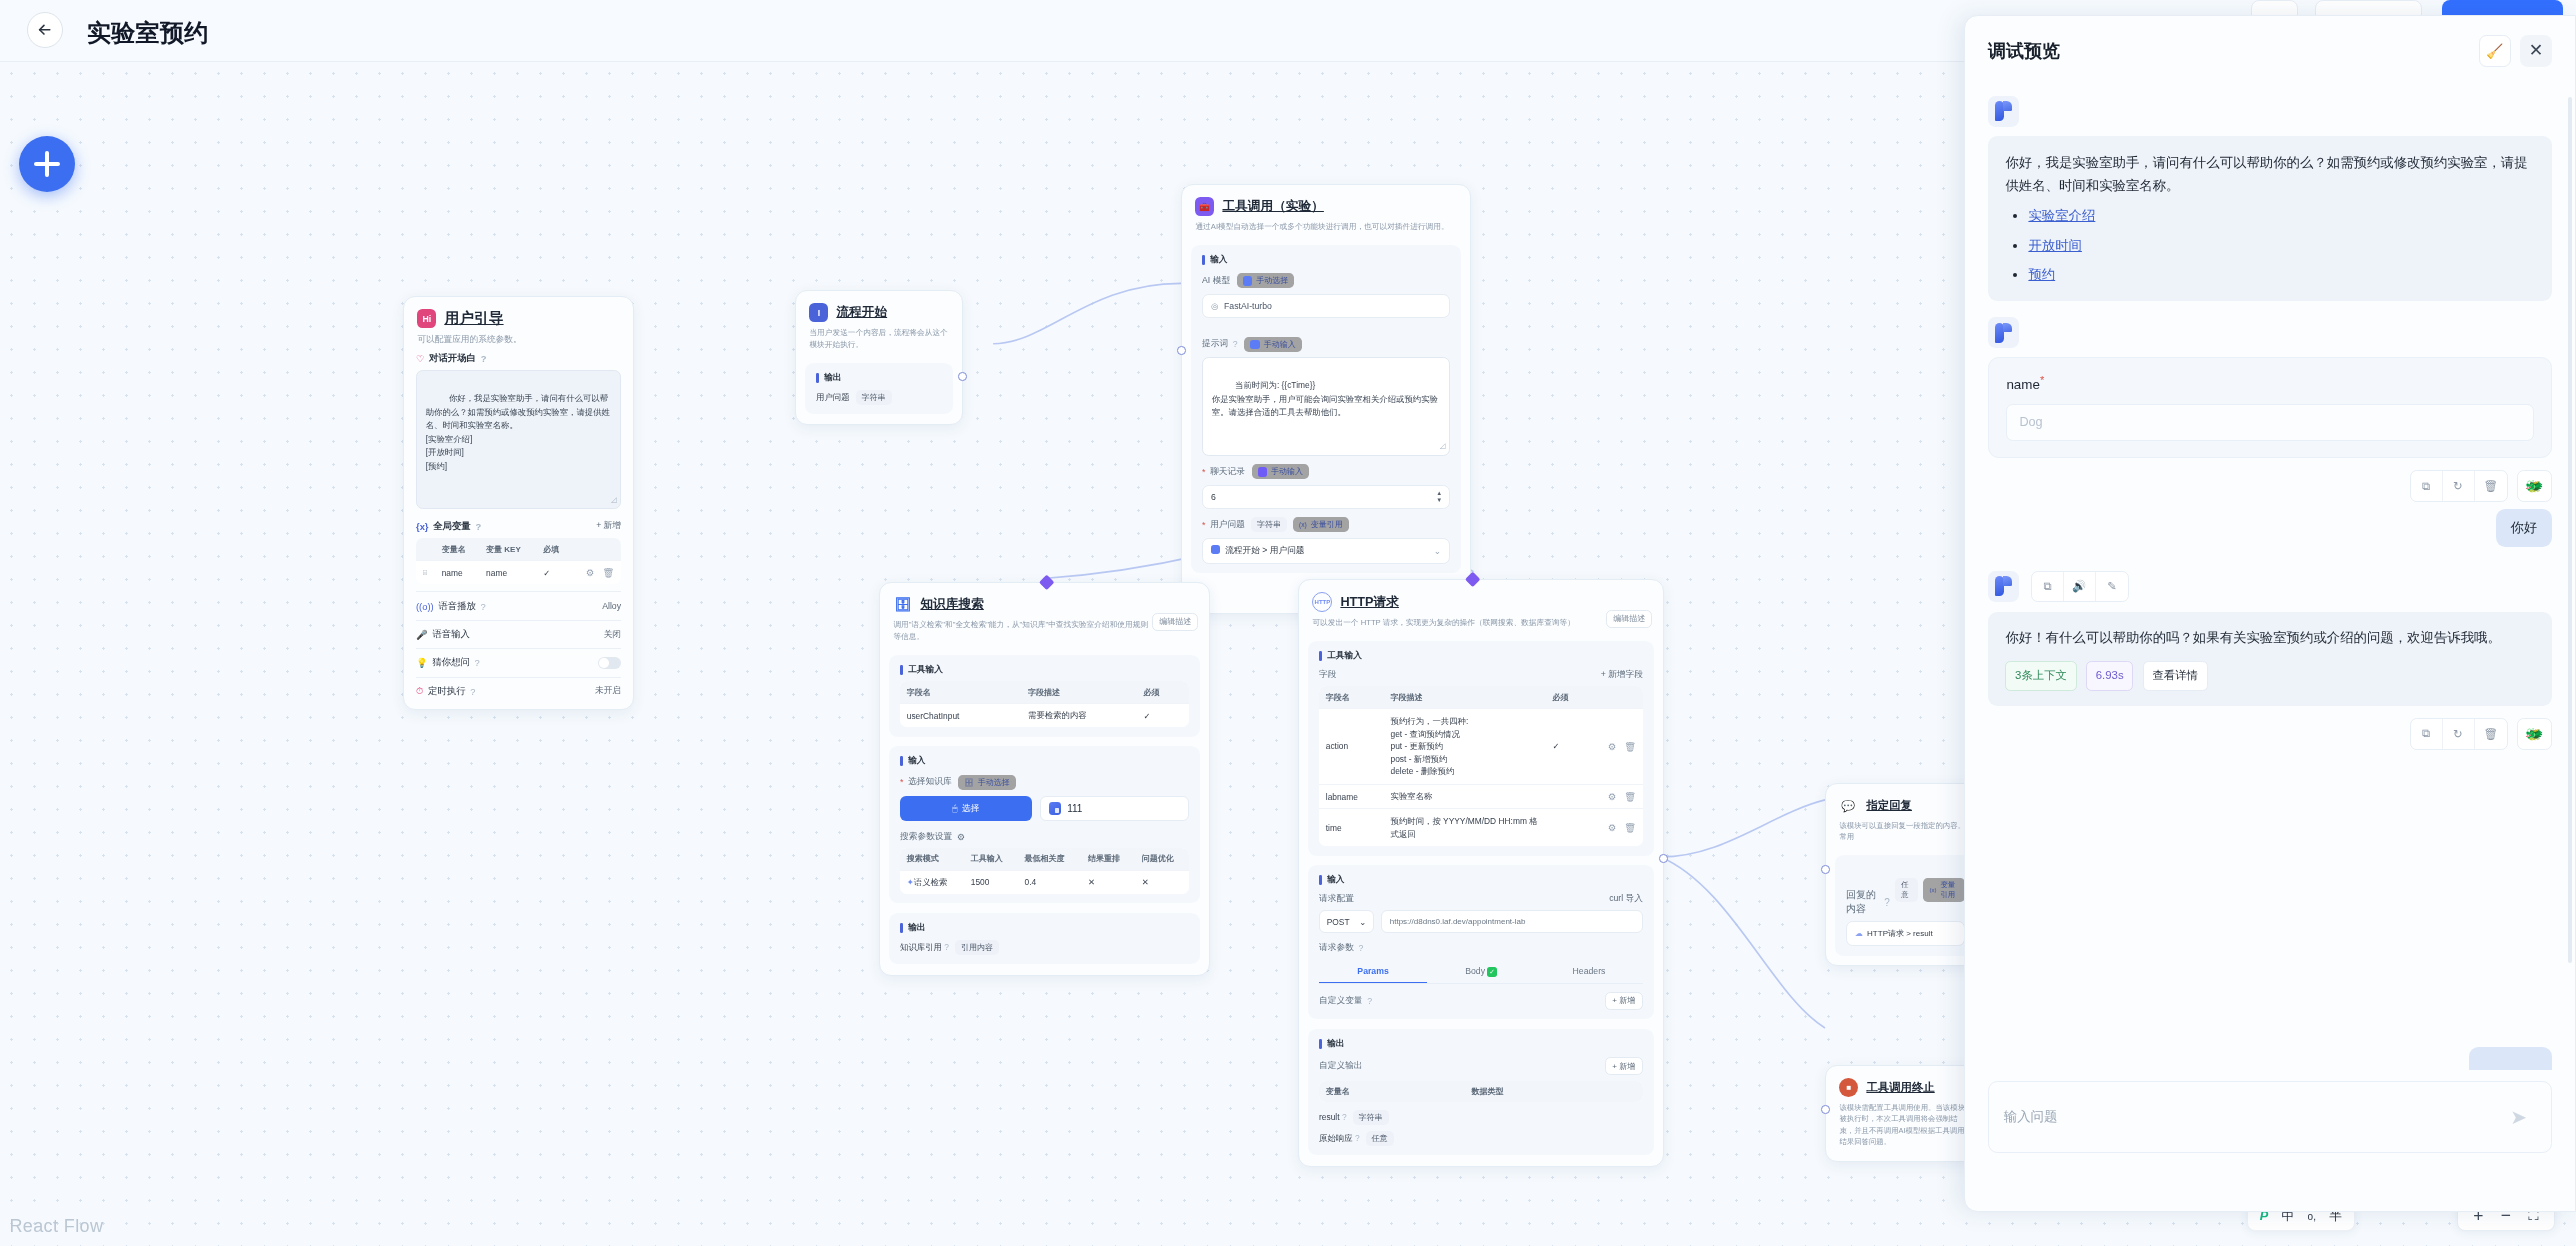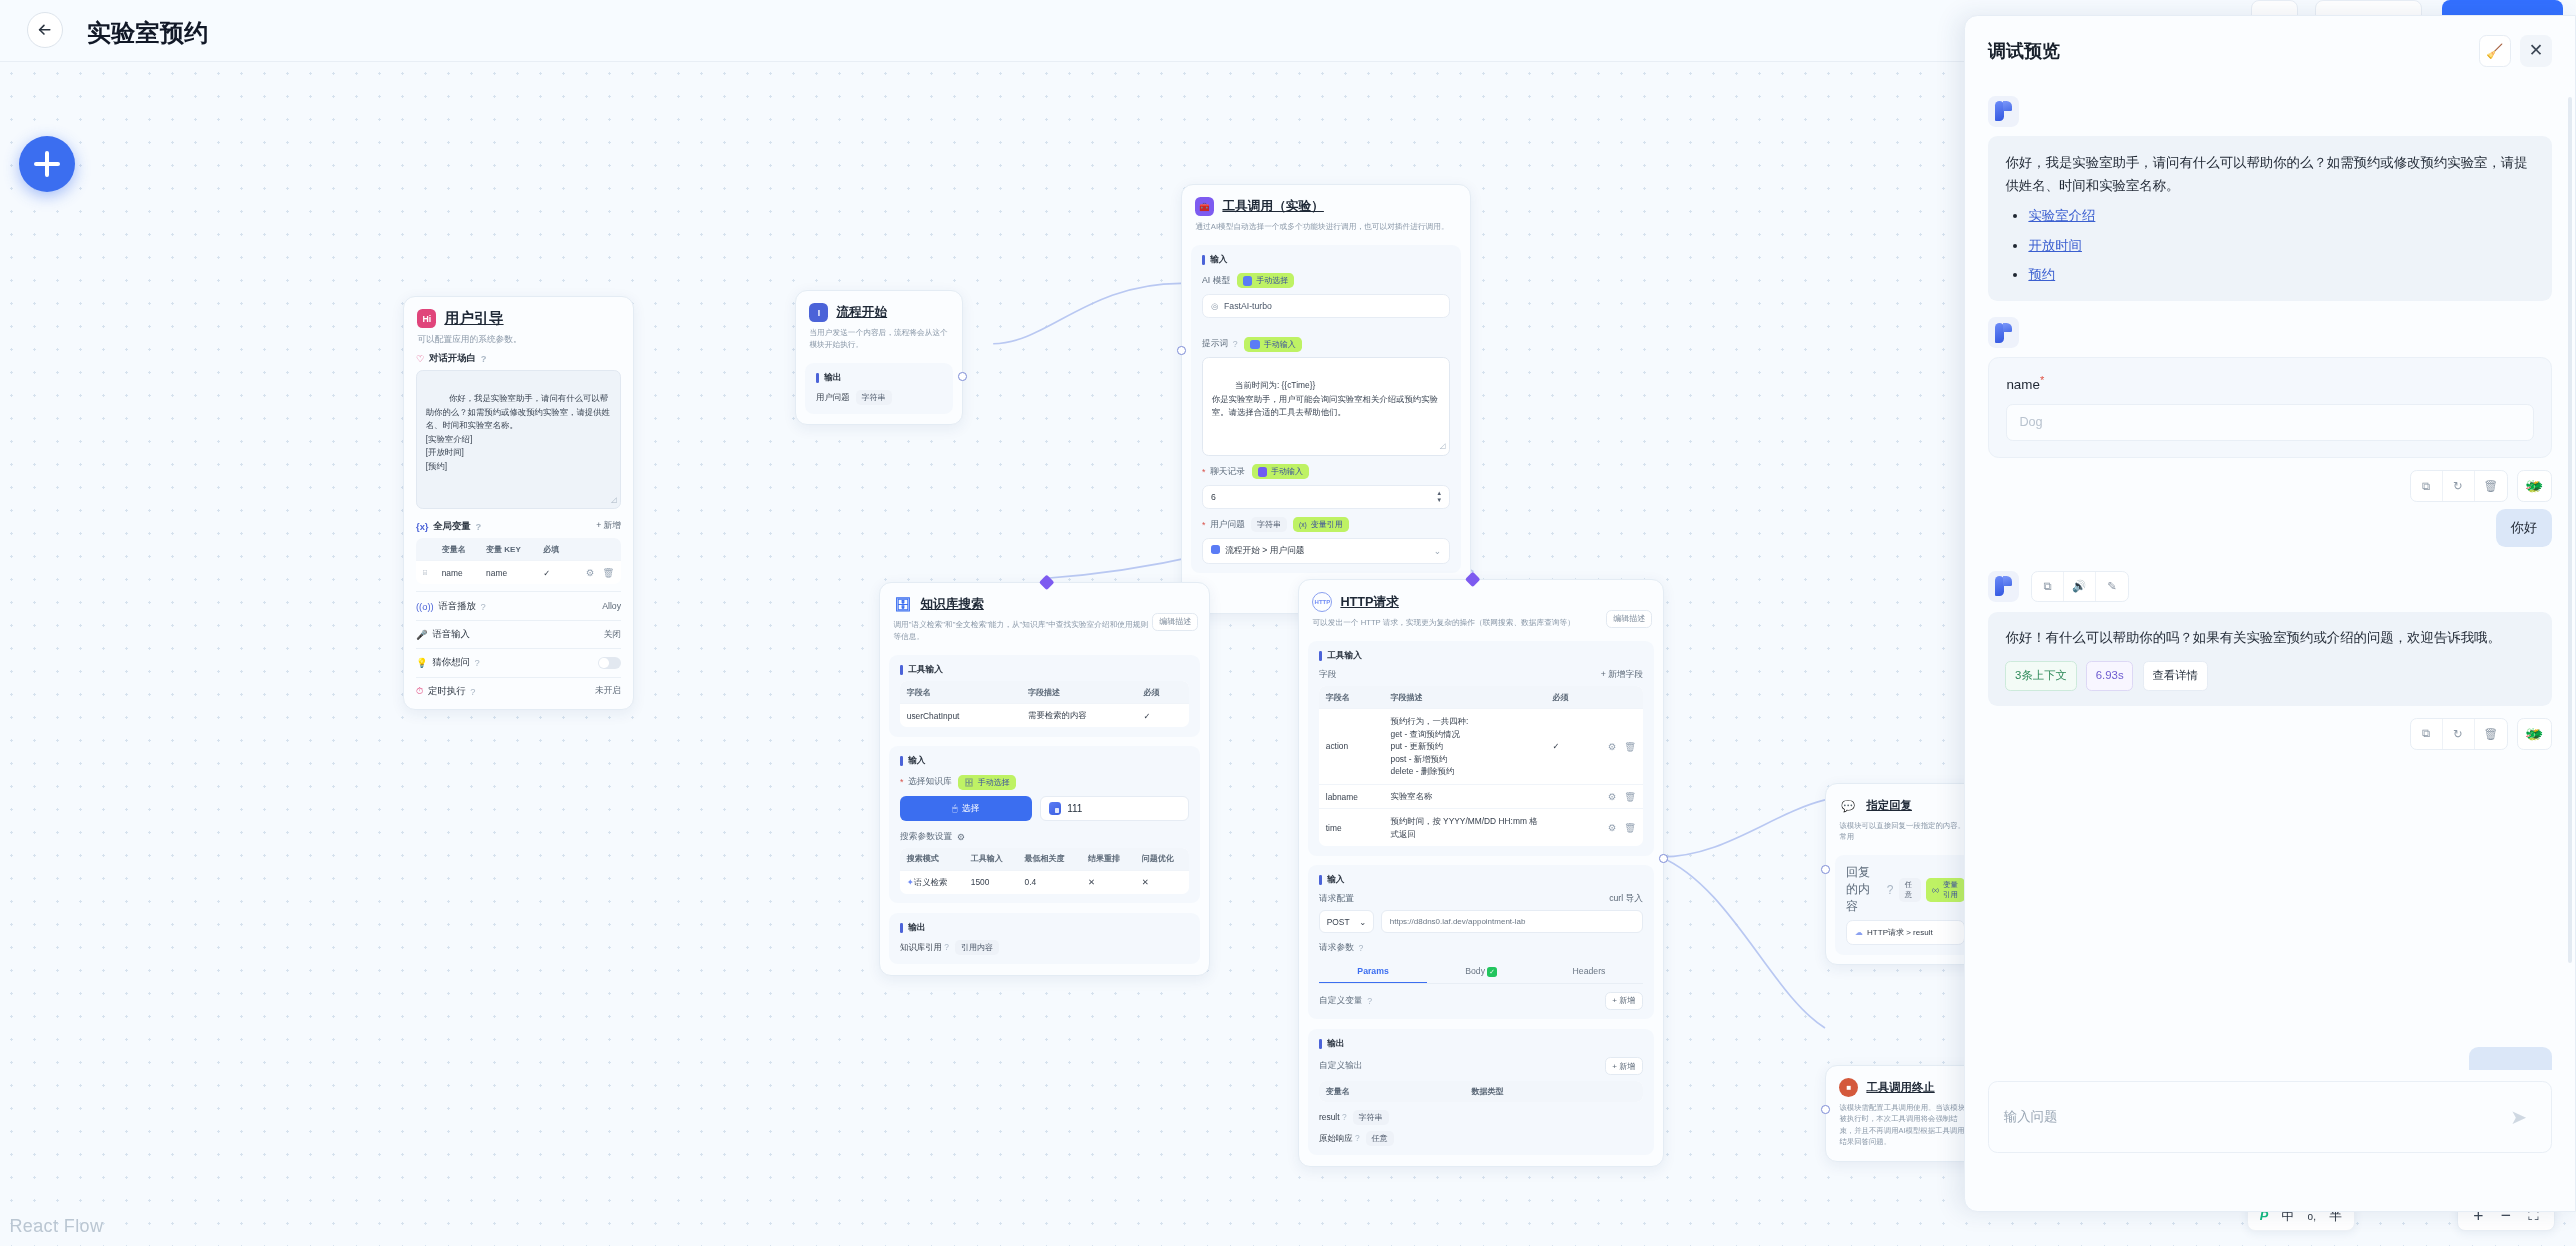--- a/index.html
+++ b/index.html
@@ -81,21 +81,21 @@
 
   .panel { margin: 6.7px 9.4px 9.4px 9.4px; background: #f4f8fd; border-radius: 8.7px; padding: 9.4px 10.7px; }
   .sec-label { display: flex; align-items: center; gap: 5.4px; font-size: 10px; font-weight: 700; color: #2b3440; }
   .sec-label:before { content: ""; width: 2.7px; height: 10px; background: #4b63d8; border-radius: 1.3px; display: inline-block; }
   .field-label { font-size: 8.7px; color: #5d6b7b; display: flex; align-items: center; gap: 4.7px; }
   .req-star { color: #d9544d; font-size: 8.7px; }
   .tagchip {
     display: inline-flex; align-items: center; gap: 4px; font-size: 8px; color: #4a5668;
     background: #eef2f8; border-radius: 4.7px; padding: 2px 6px;
   }
-  .tagchip.blue { background: #bef264; color: #3a4e9e; }
+  .tagchip.blue { background: #a3a3a3; color: #3a4e9e; }
   .mini-sq { width: 9.4px; height: 9.4px; border-radius: 2.7px; background: #5b7cf5; display:inline-block; }
   .mini-sq.purple { background: #6f5bf5; }
   .inputbox {
     background: #fff; border: 0.7px solid #e6ecf4; border-radius: 6.7px;
     padding: 6px 8px; font-size: 8.7px; color: #333c48; margin-top: 5.4px;
   }
   .placeholderish { color: #b3bfcc; }
   .textarea-box {
     background: #eef3f9; border: 0.7px solid #e1e8f1; border-radius: 6.7px;
     padding: 7.4px 8.7px; font-size: 8.4px; color: #3a4452; line-height: 1.62; margin-top: 5.4px;
@@ -675,21 +675,21 @@
     <div class="node" style="left:1825px; top:721px; width:161px;">
       <div class="node-head">
         <div class="node-title-row">
           <div class="node-ico" style="background:transparent;color:#3b4654;font-size:11.4px;">💬</div>
           <div class="node-title" style="font-size:11.4px;">指定回复</div>
         </div>
         <div class="node-desc" style="font-size:7.4px;">该模块可以直接回复一段指定的内容。常用</div>
       </div>
       <div class="panel" style="margin-bottom:9.4px;">
         <div style="display:flex;align-items:center;gap:5.4px;">
-          <span class="field-label" style="font-size:12px;">
+          <span class="field-label" style="font-size:10px;margin-top:24px;">
               <span>回复的内容</span>
               <span style="color:#a9b6c4;">?</span>
             </span>
           <span class="tagchip" style="font-size:7.4px;">任意</span>
           <span class="tagchip blue" style="font-size:7.4px;">
               <span style="font-size:6px;">(x)</span>
               <span>变量引用</span>
             </span>
         </div>
         <div class="inputbox" style="font-size:8px;">

